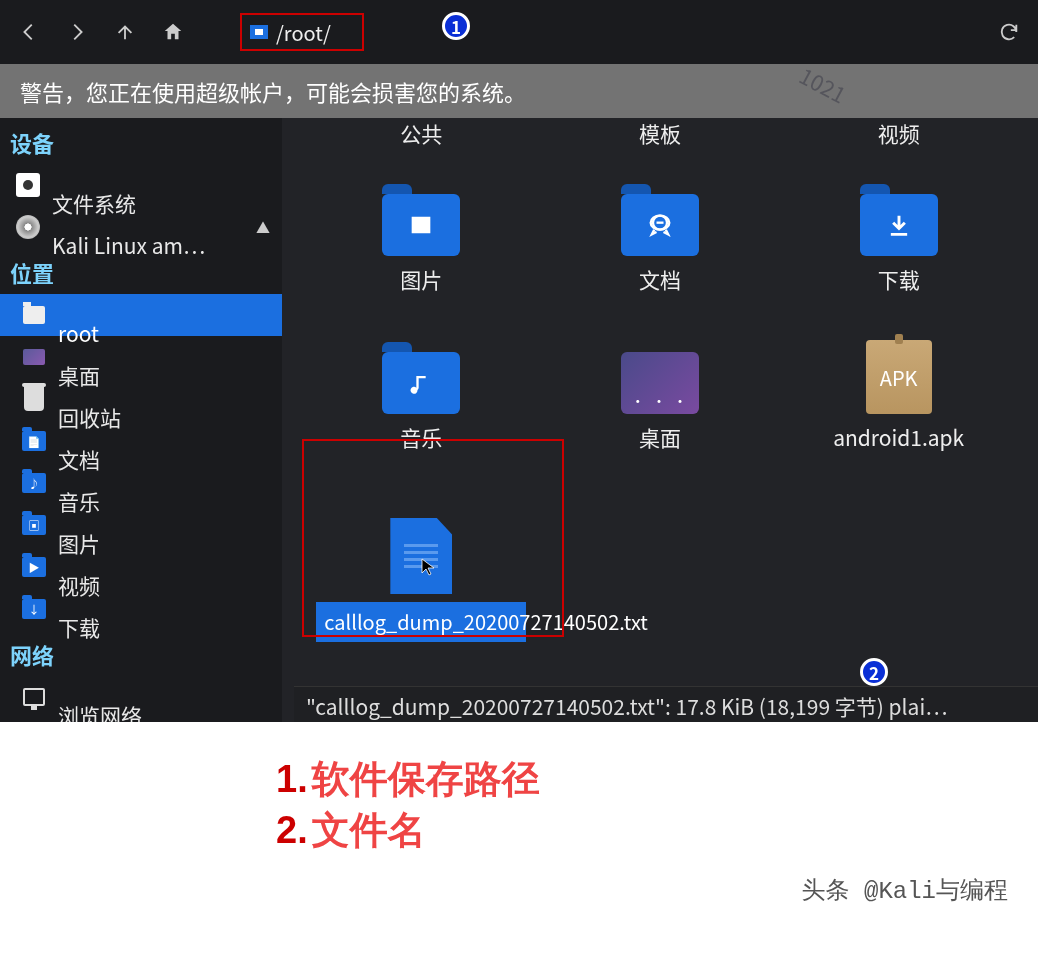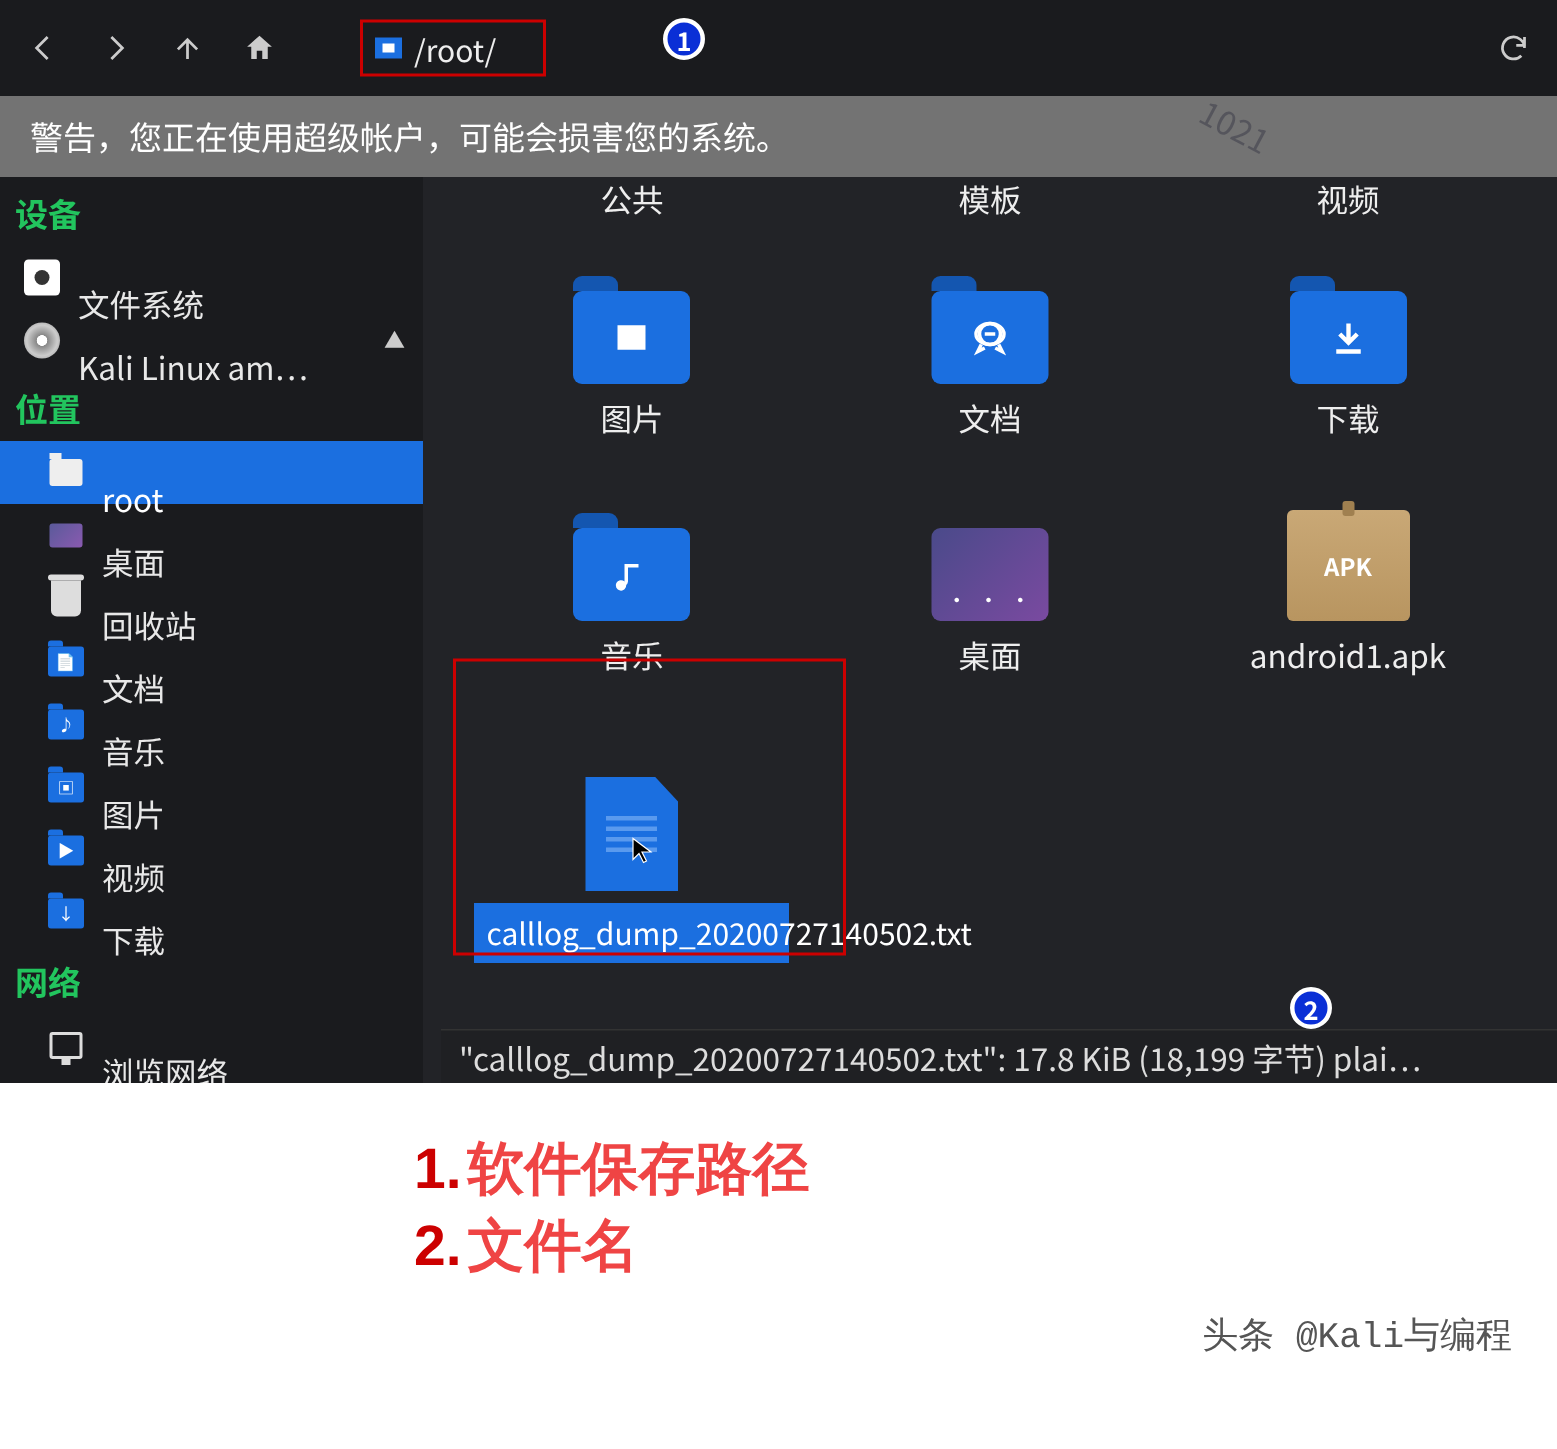--- a/index.html
+++ b/index.html
@@ -12,40 +12,40 @@
 .path-icon { width: 18px; height: 14px; background: #1b6fe0; margin-right: 8px; display:flex;align-items:center;justify-content:center; }
 .path-icon::after{content:"";width:8px;height:6px;background:#fff;}
 .path-text { color: #eee; font-size: 20px; }
 .circ { width: 28px; height: 28px; border-radius: 50%; background: #0a2fd6; border: 3px solid #fff; color: #fff; display: flex; align-items: center; justify-content: center; font-weight: bold; font-size: 17px; position: absolute; }
 .circ1 { left: 442px; top: 12px; }
 .reload { margin-left: auto; }
 .warn { height: 54px; background: #737373; color: #fff; display: flex; align-items: center; padding: 0 20px; font-size: 22px; position: relative; }
 .wm { position: absolute; right: 190px; top: 4px; color: rgba(30,30,50,0.35); font-size: 22px; transform: rotate(28deg); }
 .body { display: flex; height: 616px; }
 .sidebar { width: 282px; background: #1a1b1e; overflow: hidden; }
-.sb-header { padding: 8px 10px 6px; font-size: 22px; font-weight: 600; color: #22c55e; }
+.sb-header { padding: 8px 10px 6px; font-size: 22px; font-weight: 600; color: #7dd3fc; }
 .sb-item { height: 42px; display: flex; align-items: center; padding: 0 12px 0 16px; gap: 12px; font-size: 21px; color: #e8e8e8; }
-.sb-item.indent { padding-left: 32px; }
+.sb-item.indent { padding-left: 22px; }
 .sb-item.selected { background: #1b6fe0; color: #fff; }
 .sb-icon { width: 24px; height: 24px; display: flex; align-items: center; justify-content: center; flex-shrink: 0; }
 .sb-label { flex: 1; white-space: nowrap; overflow: hidden; text-overflow: ellipsis; margin-top: 36px; }
 .eject { color: #ccc; font-size: 14px; }
 .folder-ico { width: 24px; height: 20px; background: #1b6fe0; border-radius: 2px; position: relative; display:flex;align-items:center;justify-content:center; }
 .folder-ico::before { content:""; position:absolute; top:-4px; left:0; width:10px; height:4px; background:#1b6fe0; border-radius:2px 2px 0 0; }
 .folder-ico .inner { color:#fff; font-size:11px; }
 .main { flex: 1; background: #222327; position: relative; }
 .grid { display: grid; grid-template-columns: repeat(3, 1fr); padding: 0 20px; }
 .cell { height: 158px; display: flex; flex-direction: column; align-items: center; justify-content: flex-end; gap: 8px; padding-bottom: 12px; }
 .cell.short { height: 30px; justify-content: flex-start; }
 .big-folder { width: 78px; height: 62px; background: #1b6fe0; border-radius: 6px; position: relative; display:flex;align-items:center;justify-content:center; }
 .big-folder::before { content:""; position:absolute; top:-10px; left:0; width:30px; height:10px; background:#1456b0; border-radius:6px 6px 0 0; }
 .big-folder svg { width: 28px; height: 28px; fill: #fff; }
 .desktop-ico { width: 78px; height: 62px; background: linear-gradient(135deg,#4a4a8a,#7a4aa0); border-radius: 6px; position:relative; }
 .desktop-ico::after{content:"• • •";position:absolute;bottom:4px;left:0;right:0;text-align:center;color:#fff;font-size:14px;letter-spacing:2px;}
-.apk-ico { width: 82px; height: 74px; background: linear-gradient(#c9a876,#b89560); border-radius: 4px; position:relative;display:flex;align-items:center;justify-content:center;color:#fff;font-weight:bold;font-size:16px; }
+.apk-ico { width: 66px; height: 74px; background: linear-gradient(#c9a876,#b89560); border-radius: 4px; position:relative;display:flex;align-items:center;justify-content:center;color:#fff;font-weight:normal;font-size:20px; }
 .apk-ico::before{content:"";position:absolute;top:-6px;left:50%;transform:translateX(-50%);width:8px;height:10px;background:#a08050;border-radius:2px;}
 .txt-ico { width: 62px; height: 76px; background: #1b6fe0; position: relative; clip-path: polygon(0 0,75% 0,100% 22%,100% 100%,0 100%); display:flex;align-items:center;justify-content:center;flex-direction:column;gap:4px; }
 .txt-ico .line { width: 34px; height: 3px; background: #5a9aee; }
 .cursor { position: absolute; left: 50%; top: 52%; }
 .cell-label { font-size: 21px; color: #eee; text-align: center; }
 .sel-box { position: absolute; left: 20px; top: 321px; width: 262px; height: 198px; border: 2px solid #c00; }
 .sel-cell { background: #1b6fe0; padding: 6px 8px; color: #fff; font-size: 20px; text-align: center; line-height: 1.4; max-width: 210px; }
 .circ2 { left: 578px; top: 540px; }
 .status { position: absolute; left: 294px; bottom: 0; right: 0; height: 36px; background: #1f2023; color: #ddd; font-size: 21px; padding: 4px 12px; white-space: nowrap; overflow: hidden; text-overflow: ellipsis; border-top:1px solid #333; }
 .annot { padding: 32px 0 0 276px; font-family: "SimSun", serif; }

